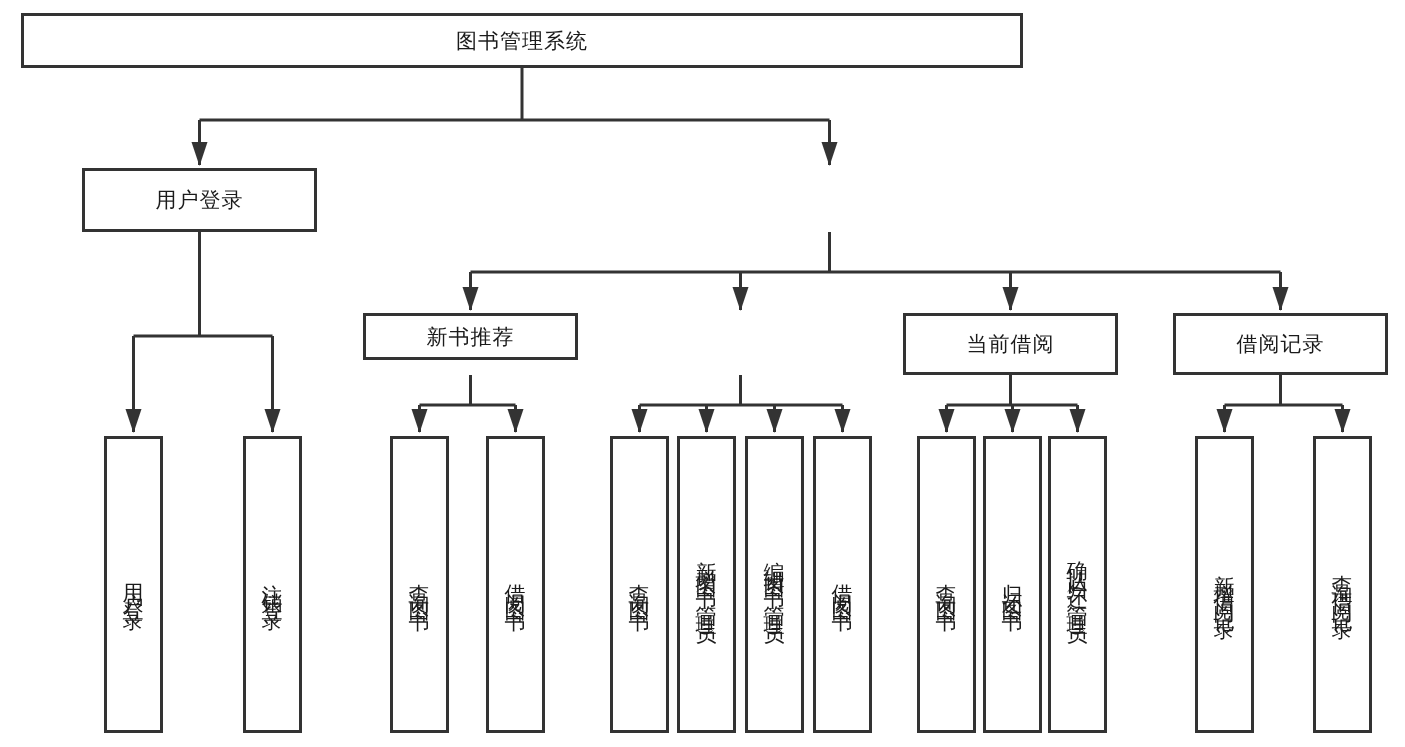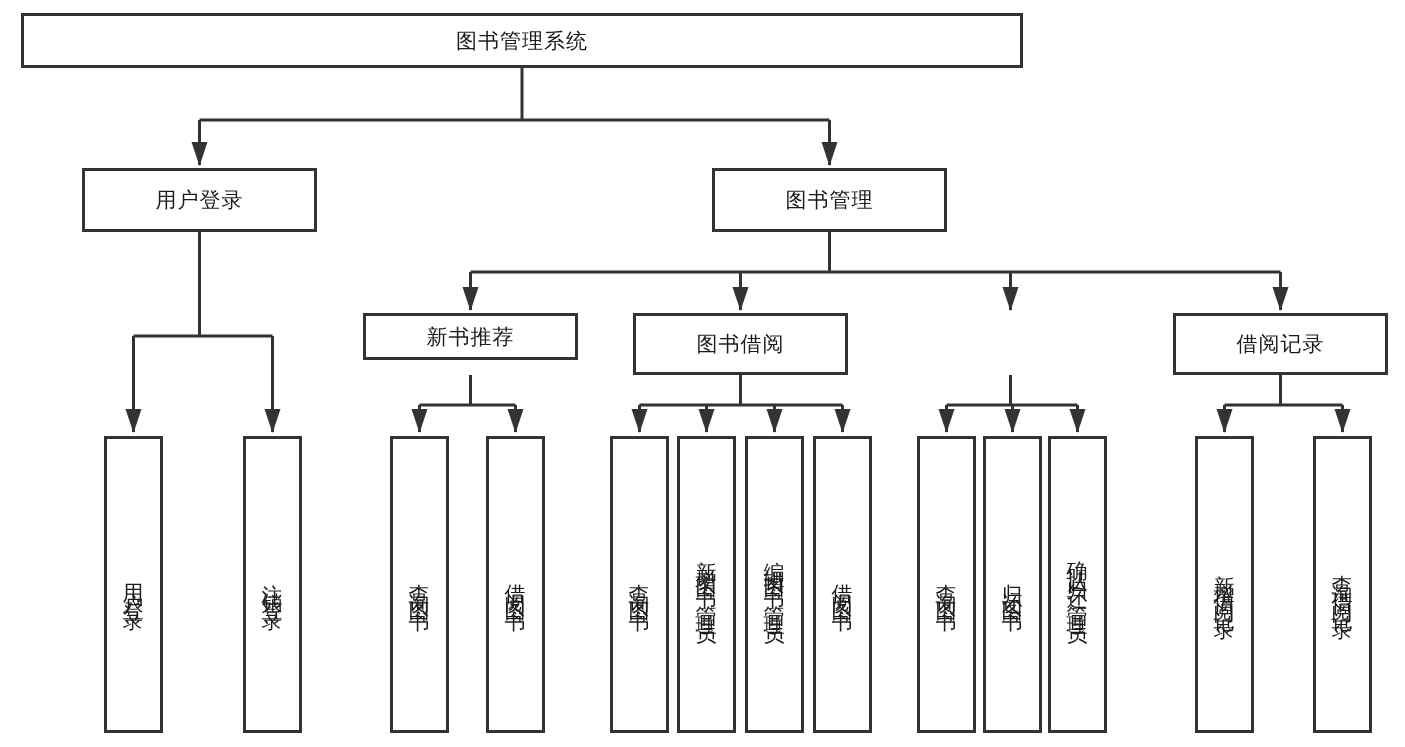--- a/index.html
+++ b/index.html
@@ -97,29 +97,26 @@
     </g>
   </svg>
 
   <div class="node h" style="left:21px;top:13px;width:1002px;height:55px">
     <span>图书管理系统</span>
   </div>
 
   <div class="node h" style="left:82px;top:168px;width:235px;height:64px">
     <span>用户登录</span>
   </div>
-  <div class="node h" style="left:712px;top:168px;width:235px;height:64px">
-    <span>图书管理</span>
-  </div>
 
   <div class="node h" style="left:363px;top:313px;width:215px;height:47px">
     <span>新书推荐</span>
   </div>
-  <div class="node h" style="left:633px;top:313px;width:215px;height:62px">
-    <span>图书借阅</span>
+  <div class="node h" style="left:903px;top:313px;width:215px;height:62px">
+    <span>当前借阅</span>
   </div>
   <div class="node h" style="left:1173px;top:313px;width:215px;height:62px">
     <span>借阅记录</span>
   </div>
 
   <div class="node v" style="left:104px;top:436px;width:59px;height:297px">
     <span>用户登录</span>
   </div>
   <div class="node v" style="left:243px;top:436px;width:59px;height:297px">
     <span>注销登录</span>

